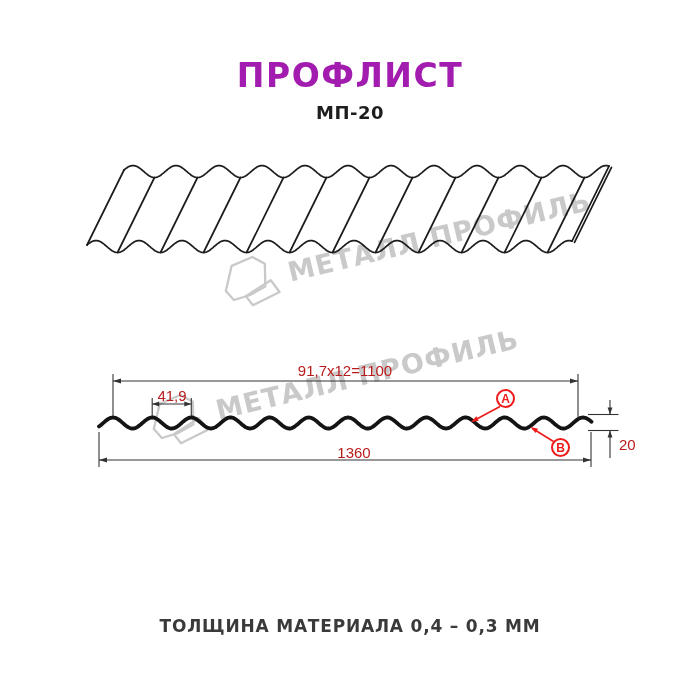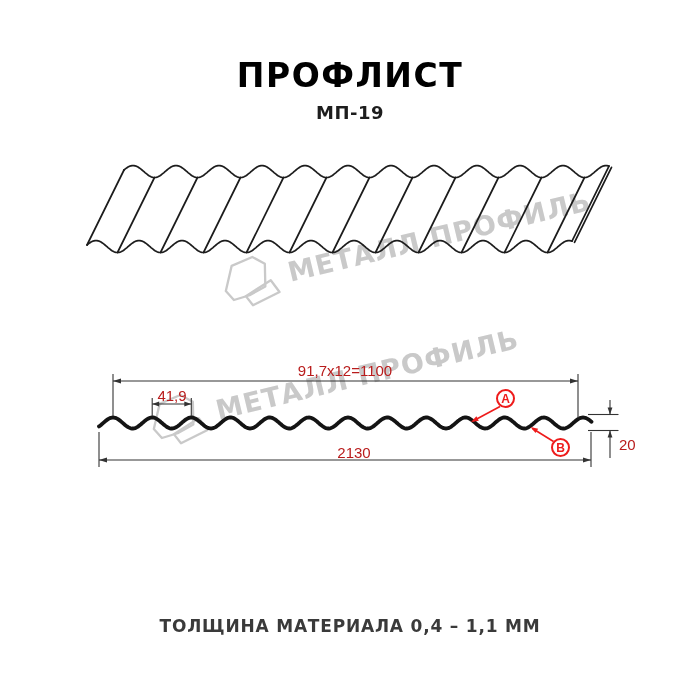--- a/index.html
+++ b/index.html
@@ -11,21 +11,21 @@
   .wm-text{font-family:"DejaVu Sans",sans-serif;font-weight:bold;font-size:27px;
            letter-spacing:1px;white-space:nowrap;}
   #wm1{left:222px;top:262px;}
   #wm2{left:150px;top:400px;}
   
   #draw{position:absolute;left:0;top:0;z-index:2;}
   
   .txt{position:absolute;z-index:3;color:#1c1c1c;}
   .center{transform:translateX(-50%);}
   .page-title{left:350px;top:56px;font-family:"DejaVu Sans",sans-serif;font-weight:800;
-              font-size:33px;letter-spacing:1.5px;color:#000000;white-space:nowrap;}
+              font-size:33px;letter-spacing:1.5px;color:#a21caf;white-space:nowrap;}
   .page-subtitle{left:350px;top:102px;font-family:"DejaVu Sans",sans-serif;font-weight:bold;
                  font-size:18px;letter-spacing:.5px;color:#1d1d1d;white-space:nowrap;}
   .dim{font-size:15px;color:#b91c1c;white-space:nowrap;text-align:right;}
   .dim-top{left:345px;top:362px;}
   .dim-pitch{left:172px;top:387px;}
   .dim-overall{left:354px;top:444px;}
   .dim-height{left:619px;top:436px;}
   .callout{position:absolute;z-index:4;width:19px;height:19px;border:2px solid #ee1b1b;
            border-radius:50%;display:flex;align-items:center;justify-content:center;
            font-size:12px;font-weight:bold;color:#ee1b1b;box-sizing:border-box;background:transparent;}
@@ -102,24 +102,24 @@
       <path d="M610,430.5 L612.4,437.5 L607.6,437.5 Z" fill="#333333" stroke="none"></path>
       <g stroke="#ee1b1b" stroke-width="1.6" fill="none">
         <line x1="500" y1="406.5" x2="473" y2="421"></line>
         <line x1="553.5" y1="441.5" x2="532.5" y2="428.5"></line>
       </g>
       <path d="M471,422 L476.4,416.3 L478.8,420.7 Z" fill="#ee1b1b" stroke="none"></path>
       <path d="M530.5,427 L538.2,428.8 L535.5,433.1 Z" fill="#ee1b1b" stroke="none"></path>
     </svg>
 
   <div class="txt page-title center">ПРОФЛИСТ</div>
-  <div class="txt page-subtitle center">МП-19</div>
+  <div class="txt page-subtitle center">МП-20</div>
 
   <div class="txt dim dim-top center">91,7x12=1100</div>
   <div class="txt dim dim-pitch center">41,9</div>
-  <div class="txt dim dim-overall center">2130</div>
+  <div class="txt dim dim-overall center">1360</div>
   <div class="txt dim dim-height">20</div>
 
   <div class="callout" id="calloutA">A</div>
   <div class="callout" id="calloutB">B</div>
 
-  <div class="txt footer-note center">ТОЛЩИНА МАТЕРИАЛА 0,4 – 1,1 ММ</div>
+  <div class="txt footer-note center">ТОЛЩИНА МАТЕРИАЛА 0,4 – 0,3 ММ</div>
 </div>
 
 </body></html>

